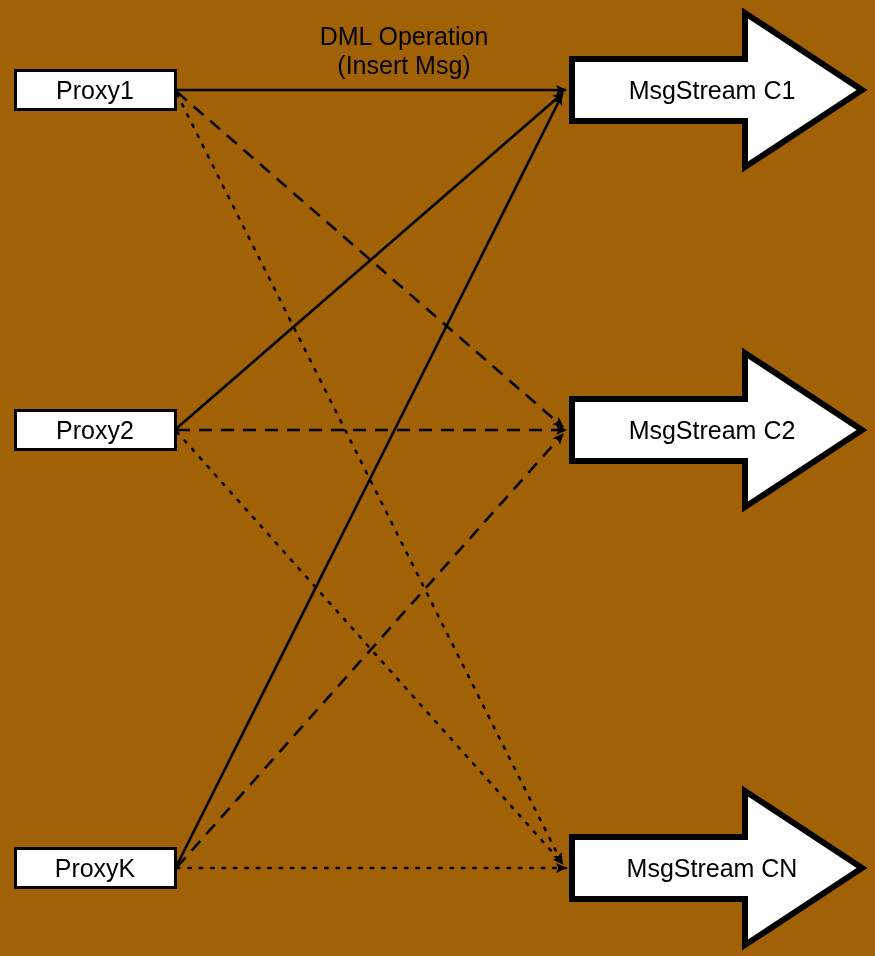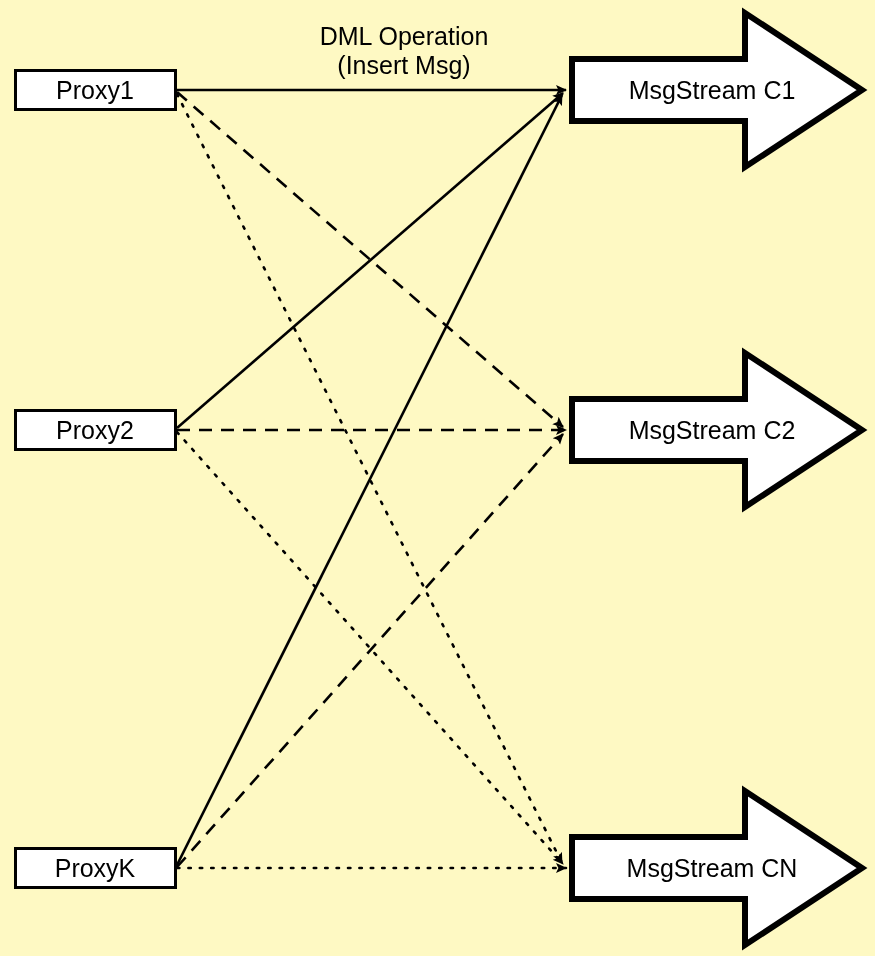--- a/index.html
+++ b/index.html
@@ -4,21 +4,21 @@
 <style>
   html, body {
     margin: 0;
     padding: 0;
     background: #ffffff;
   }
   #canvas {
     position: relative;
     width: 875px;
     height: 956px;
-    background: #fef9c3;
+    background: #a16207;
     font-family: "Liberation Sans", sans-serif;
     overflow: hidden;
   }
   #diagram-svg {
     position: absolute;
     top: 0;
     left: 0;
     width: 875px;
     height: 956px;
   }

